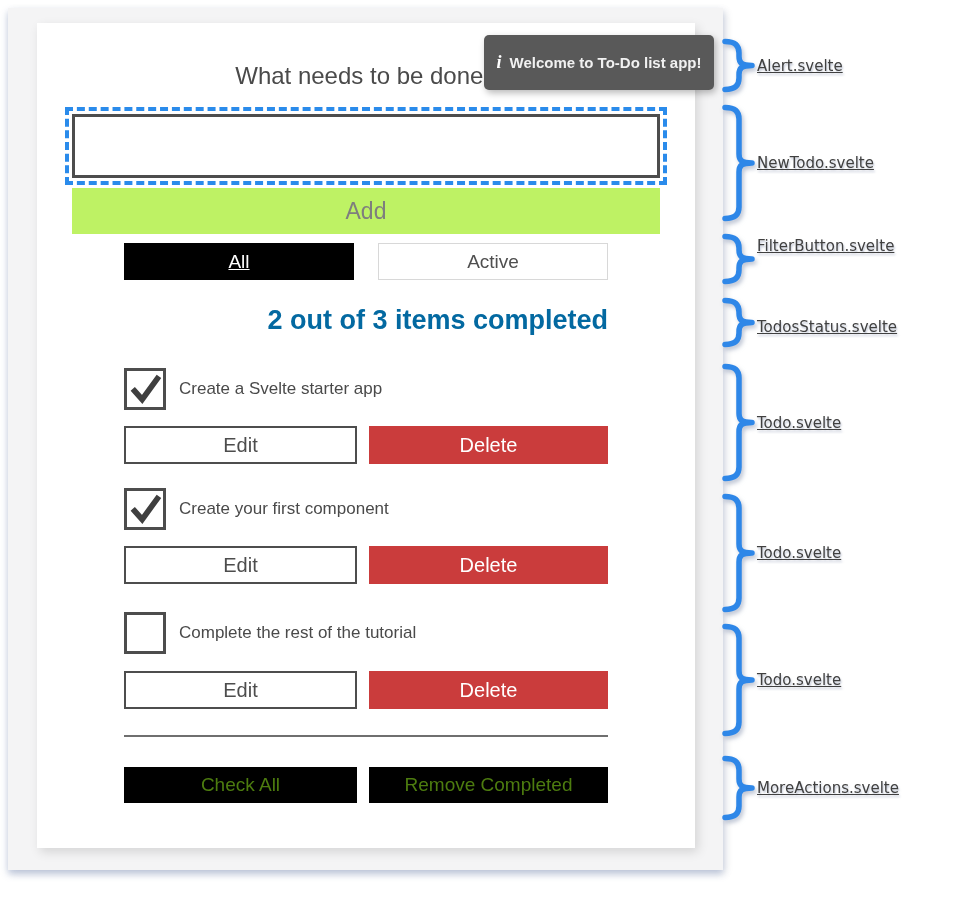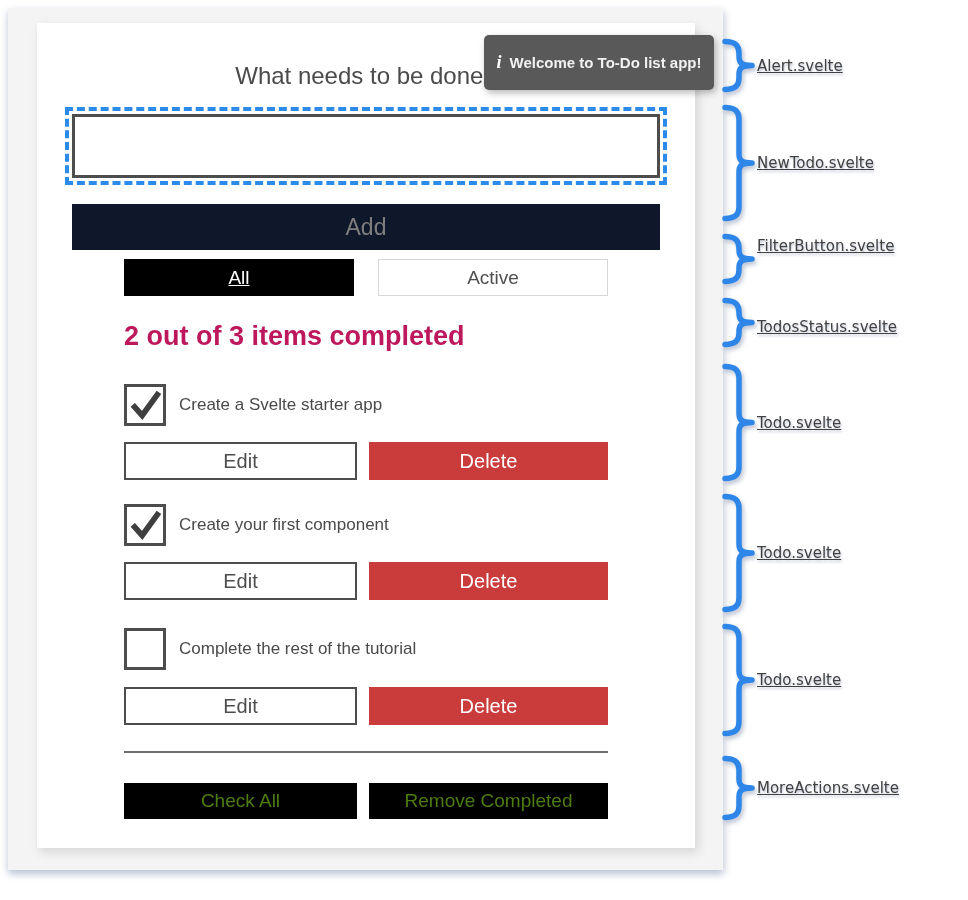--- a/index.html
+++ b/index.html
@@ -13,29 +13,29 @@
   
   .card{position:absolute;left:29px;top:15px;width:658px;height:825px;background:#ffffff;
         box-shadow:3px 4px 10px rgba(0,0,0,.13);}
 
   .todo-heading{margin:36px 0 0;text-align:center;font-size:24px;font-weight:400;color:#4a4a4a;line-height:33px;}
 
   .new-input{display:block;margin:22px auto 0;width:588px;height:64px;box-sizing:border-box;
              border:3px solid #4d4d4d;outline:4px dashed #2a8beb;outline-offset:3px;
              font-size:22px;padding:0 12px;color:#333;background:#fff;}
 
-  .add-btn{display:block;margin:26px auto 0;width:588px;height:46px;background:#0f172a;
+  .add-btn{display:block;margin:10px auto 0;width:588px;height:46px;background:#bef264;
            color:#7e7e7e;font-size:23px;border:none;text-align:center;font-family:inherit;}
 
   .filter-row{display:flex;gap:24px;margin:9px 87px 0;}
   .filter-btn{flex:1;height:37px;background:#fff;border:1px solid #d8d8d8;color:#4f4f4f;
               font-size:19px;font-family:inherit;}
   .filter-btn.selected{background:#000;color:#fff;border:1px solid #000;text-decoration:underline;}
 
-  .status-heading{margin:25px 87px 0;font-size:27px;font-weight:700;color:#be185d;line-height:30px;}
+  .status-heading{margin:25px 87px 0;font-size:27px;font-weight:700;color:#0369a1;line-height:30px;text-align:right;}
 
   .todo{margin-left:87px;margin-right:87px;}
   .todo-1{margin-top:33px;} .todo-2{margin-top:24px;} .todo-3{margin-top:28px;}
   .todo-check-row{display:flex;align-items:center;gap:13px;}
   .checkbox{width:42px;height:42px;border:3px solid #4d4d4d;box-sizing:border-box;background:#fff;
             display:flex;align-items:center;justify-content:center;flex:0 0 auto;}
   .todo-label{font-size:17px;color:#4a4a4a;}
   .todo-btn-row{display:flex;gap:12px;margin-top:16px;}
   .todo-3 .todo-btn-row{margin-top:17px;}
   .btn{height:38px;font-size:20px;font-family:inherit;}

